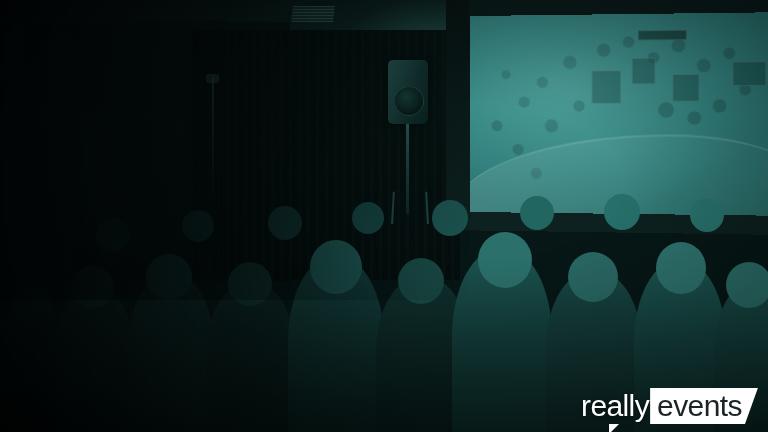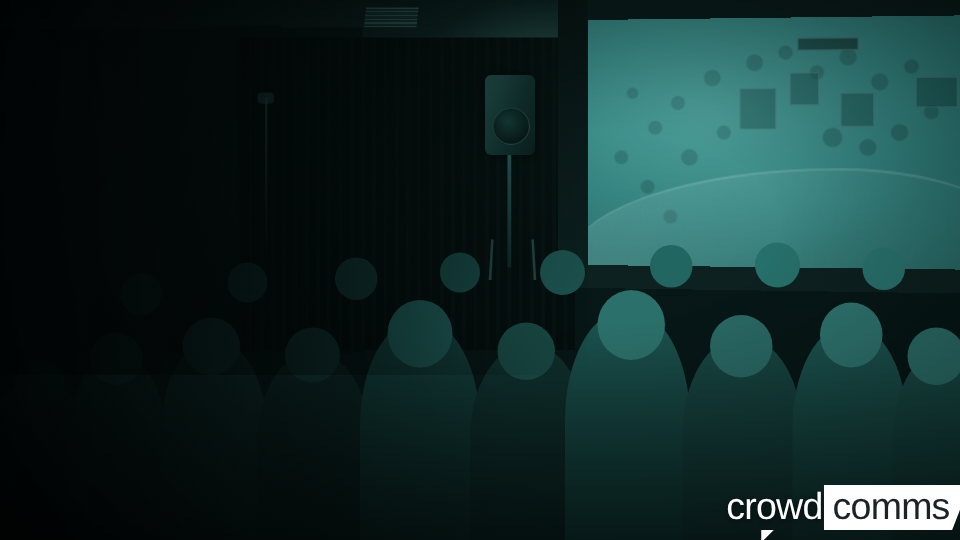--- a/index.html
+++ b/index.html
@@ -387,20 +387,20 @@
       <div class="head" style="left:690px; top:6px;  width:34px; height:34px; background:#276e69;"></div>
     </div>
 
     <div class="tone-teal"></div>
     <div class="darken-left"></div>
     <div class="vignette"></div>
   </div>
 
 
   <div class="logo">
-    <span class="logo-crowd">crowd</span>
+    <span class="logo-crowd">really</span>
     <span class="logo-bubble">
-      <span class="logo-comms">comms</span>
+      <span class="logo-comms">events</span>
     </span>
     <span class="logo-tail"></span>
   </div>
 
 </div>
 
 </body></html>

